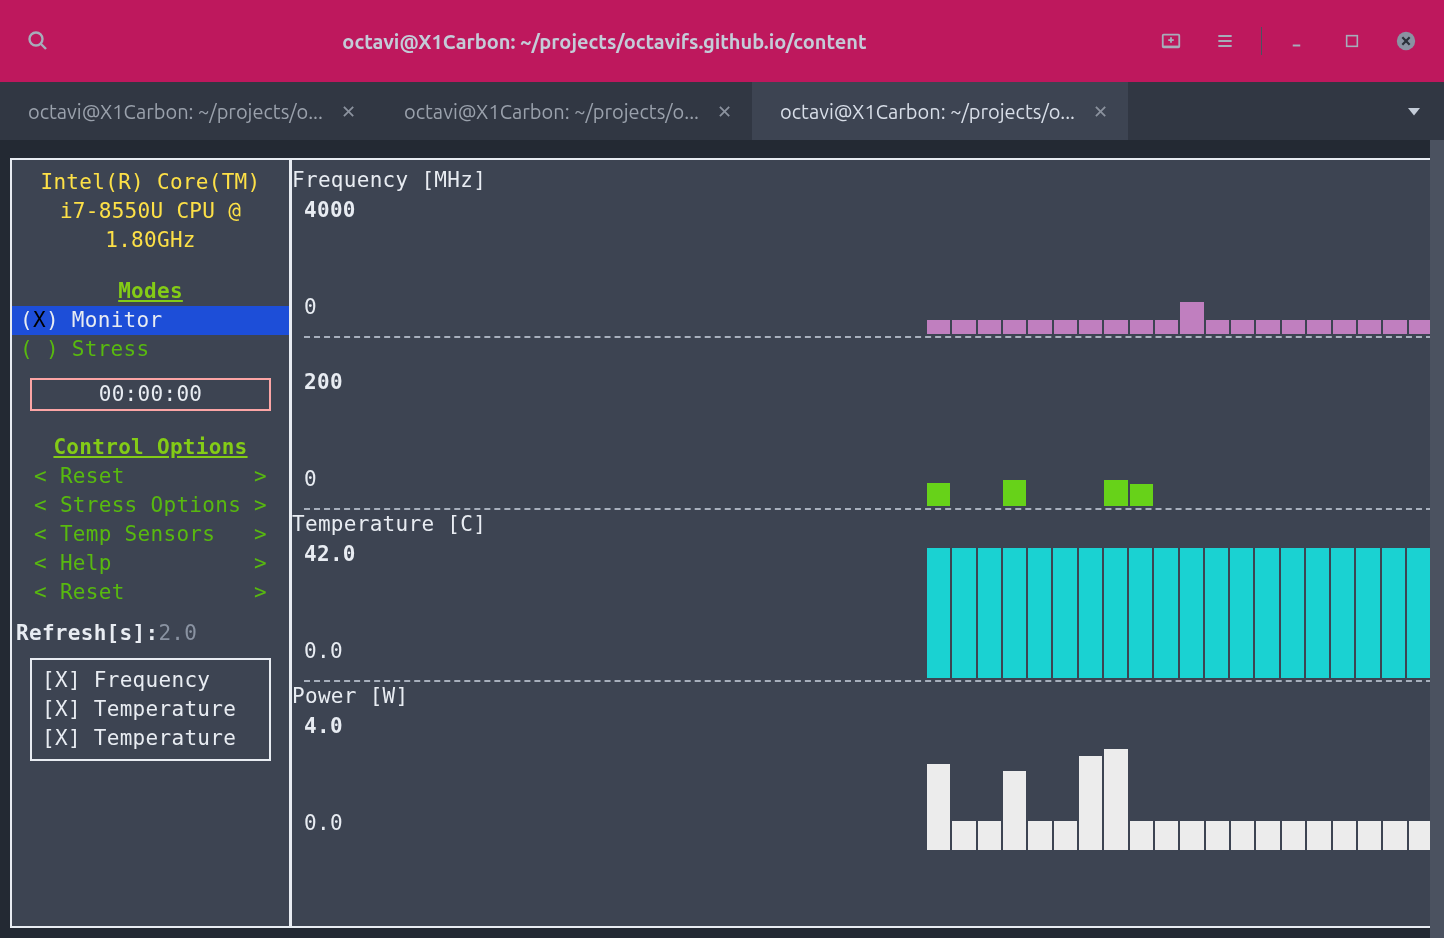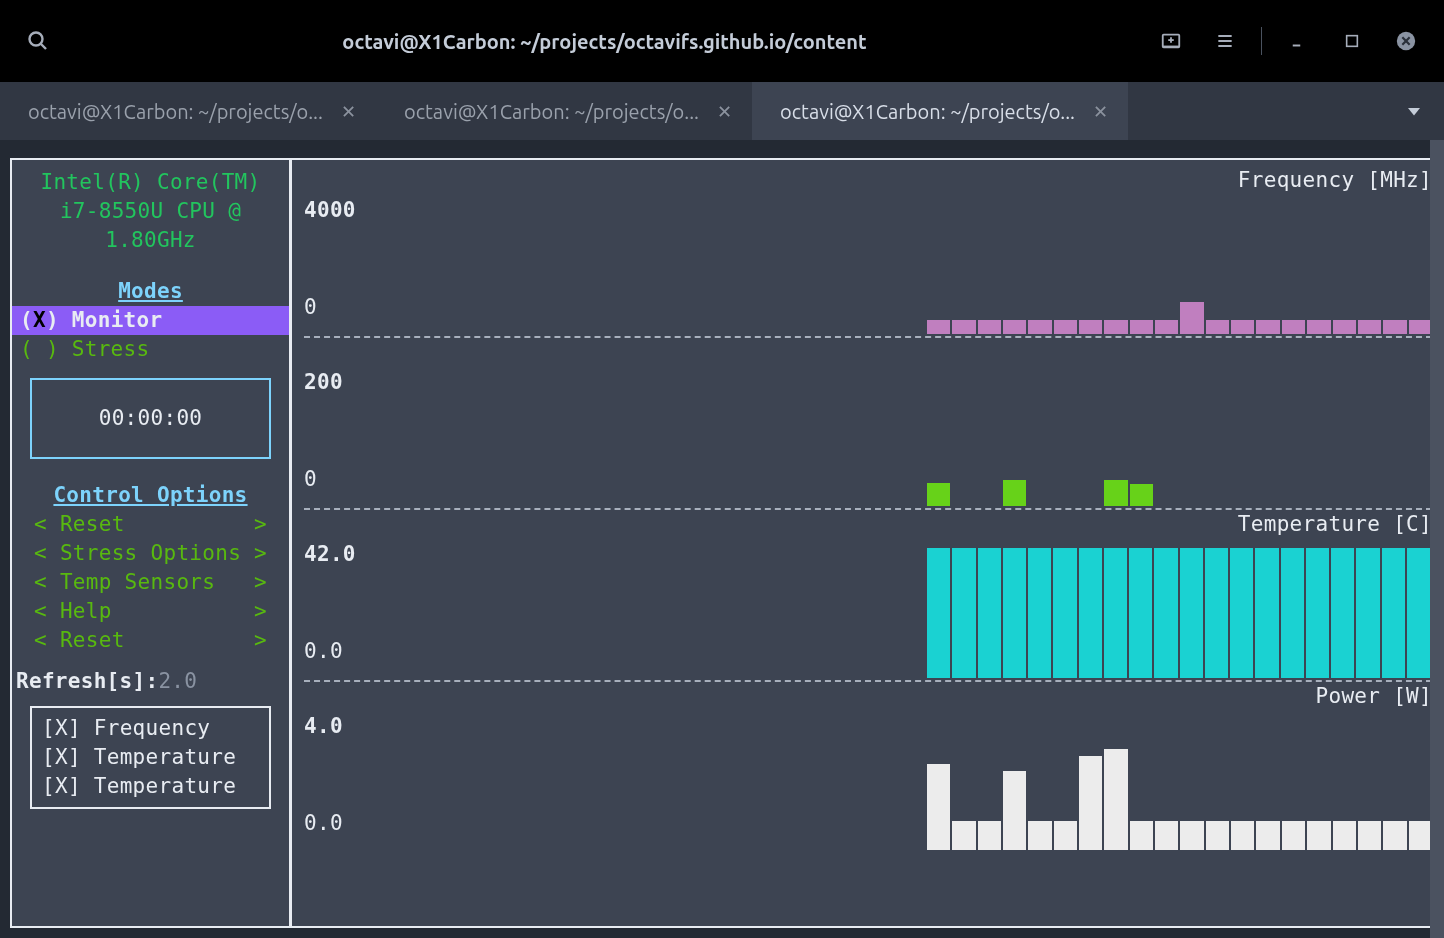--- a/index.html
+++ b/index.html
@@ -7,21 +7,21 @@
   body {
     background: #232933;
     font-family: "DejaVu Sans Mono", "Ubuntu Mono", Consolas, monospace;
     color: #c4ccd8;
     font-size: 19px;
   }
 
   
   .titlebar {
     height: 82px;
-    background: #000000;
+    background: #be185d;
     display: flex;
     align-items: center;
     padding: 0 20px;
     font-family: "Ubuntu", "Cantarell", sans-serif;
   }
   .titlebar .search-btn {
     width: 40px; height: 40px;
     display: flex; align-items: center; justify-content: center;
     color: #a6adba;
   }
@@ -90,46 +90,45 @@
     width: 14px;
     background: #4b5260;
   }
 
   .sidebar {
     width: 280px;
     border-right: 3px solid #e8ecf2;
     padding: 8px 0;
     text-align: center;
   }
-  .sidebar .cpu-name { color: #22c55e; white-space: pre-line; }
+  .sidebar .cpu-name { color: #fde047; white-space: pre-line; }
 
   .section-title {
-    color: #7dd3fc;
+    color: #84cc16;
     font-weight: bold;
     text-decoration: underline;
     margin-top: 22px;
   }
 
   .mode-row {
     text-align: left;
     padding: 0 8px;
     color: #58b90f;
     cursor: pointer;
   }
   .mode-row.selected {
-    background: #8b5cf6;
+    background: #1d4ed8;
     color: #e8ecf2;
-    font-weight: bold;
   }
   .mode-row.selected .mode-radio-inner { color: #000; }
 
   .timer-box {
     margin: 14px 18px 0 18px;
-    border: 2px solid #7dd3fc;
-    padding: 24px 0;
+    border: 2px solid #fca5a5;
+    padding: 0 0;
     color: #e8ecf2;
   }
 
   .opt-row {
     text-align: left;
     padding: 0 22px;
     color: #58b90f;
     display: flex;
     justify-content: space-between;
     cursor: pointer;
@@ -157,21 +156,21 @@
     padding: 6px 0 0 0;
     position: relative;
   }
   .chart {
     position: relative;
     height: 172px;
   }
   .chart-title {
     position: absolute;
     left: 0; right: 0; top: 0;
-    text-align: right;
+    text-align: left;
     color: #e8ecf2;
   }
   .chart-ylabel {
     position: absolute;
     left: 12px;
     color: #e8ecf2;
   }
   .ytop { top: 30px; font-weight: bold; }
   .ybot { bottom: 16px; }
   .chart-divider {

